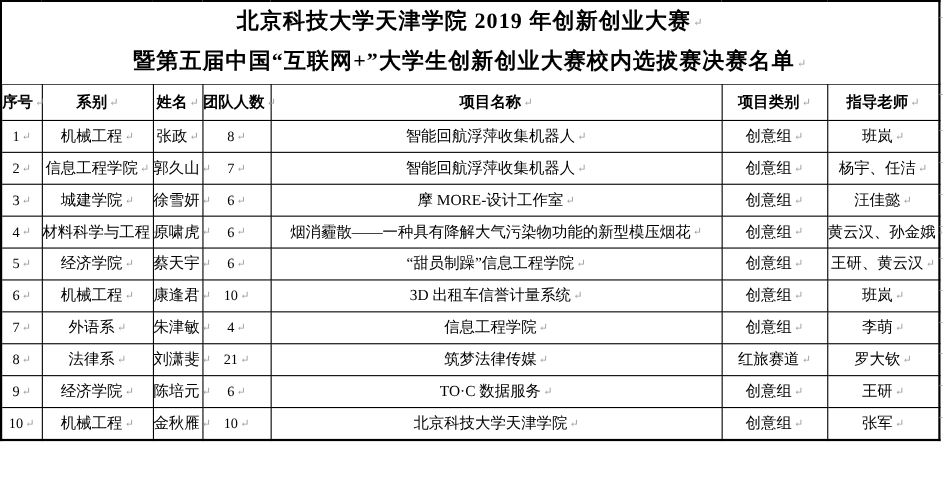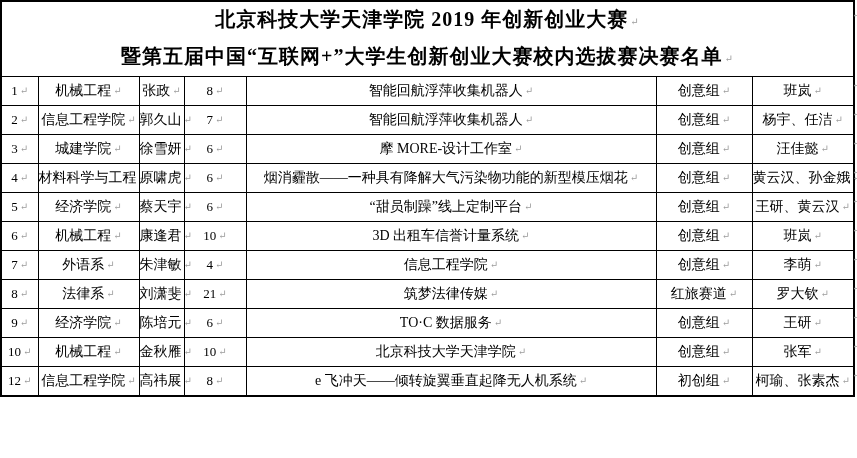--- a/index.html
+++ b/index.html
@@ -80,20 +80,29 @@
     </colgroup>
 
     <tbody>
         <tr>
       <td colspan="7" class="title-cell rowend">
         <div class="title-line">北京科技大学天津学院 2019 年创新创业大赛</div>
         <div class="title-line">暨第五届中国“互联网+”大学生创新创业大赛校内选拔赛决赛名单</div>
       </td>
     </tr>
 
+    <tr>
+      <th class="hd"><span class="t">序号</span></th>
+      <th class="hd"><span class="t">系别</span></th>
+      <th class="hd"><span class="t">姓名</span></th>
+      <th class="hd"><span class="t">团队人数</span></th>
+      <th class="hd"><span class="t">项目名称</span></th>
+      <th class="hd"><span class="t">项目类别</span></th>
+      <th class="hd rowend"><span class="t">指导老师</span></th>
+    </tr>
 
     <tr class="data">
       <td><span class="t num">1</span></td>
       <td><span class="t">机械工程</span></td>
       <td><span class="t">张政</span></td>
       <td><span class="t num">8</span></td>
       <td><span class="t">智能回航浮萍收集机器人</span></td>
       <td><span class="t">创意组</span></td>
       <td class="rowend"><span class="t">班岚</span></td>
     </tr>
@@ -126,21 +135,21 @@
       <td><span class="t">烟消霾散——一种具有降解大气污染物功能的新型模压烟花</span></td>
       <td><span class="t">创意组</span></td>
       <td class="rowend"><span class="t">黄云汉、孙金娥</span></td>
     </tr>
 
     <tr class="data">
       <td><span class="t num">5</span></td>
       <td><span class="t">经济学院</span></td>
       <td><span class="t">蔡天宇</span></td>
       <td><span class="t num">6</span></td>
-      <td><span class="t">“甜员制躁”线上定制平台</span></td>
+      <td><span class="t">“甜员制躁”信息工程学院</span></td>
       <td><span class="t">创意组</span></td>
       <td class="rowend"><span class="t">王研、黄云汉</span></td>
     </tr>
 
     <tr class="data">
       <td><span class="t num">6</span></td>
       <td><span class="t">机械工程</span></td>
       <td><span class="t">康逢君</span></td>
       <td><span class="t num">10</span></td>
       <td><span class="t">3D 出租车信誉计量系统</span></td>
@@ -182,24 +191,15 @@
       <td><span class="t num">10</span></td>
       <td><span class="t">机械工程</span></td>
       <td><span class="t">金秋雁</span></td>
       <td><span class="t num">10</span></td>
       <td><span class="t">北京科技大学天津学院</span></td>
       <td><span class="t">创意组</span></td>
       <td class="rowend"><span class="t">张军</span></td>
     </tr>
 
 
-    <tr class="data">
-      <td><span class="t num">12</span></td>
-      <td><span class="t">信息工程学院</span></td>
-      <td><span class="t">高祎展</span></td>
-      <td><span class="t num">8</span></td>
-      <td><span class="t">e 飞冲天——倾转旋翼垂直起降无人机系统</span></td>
-      <td><span class="t">初创组</span></td>
-      <td class="rowend"><span class="t">柯瑜、张素杰</span></td>
-    </tr>
   </tbody>
     </table>
 </div>
 
 </body></html>

